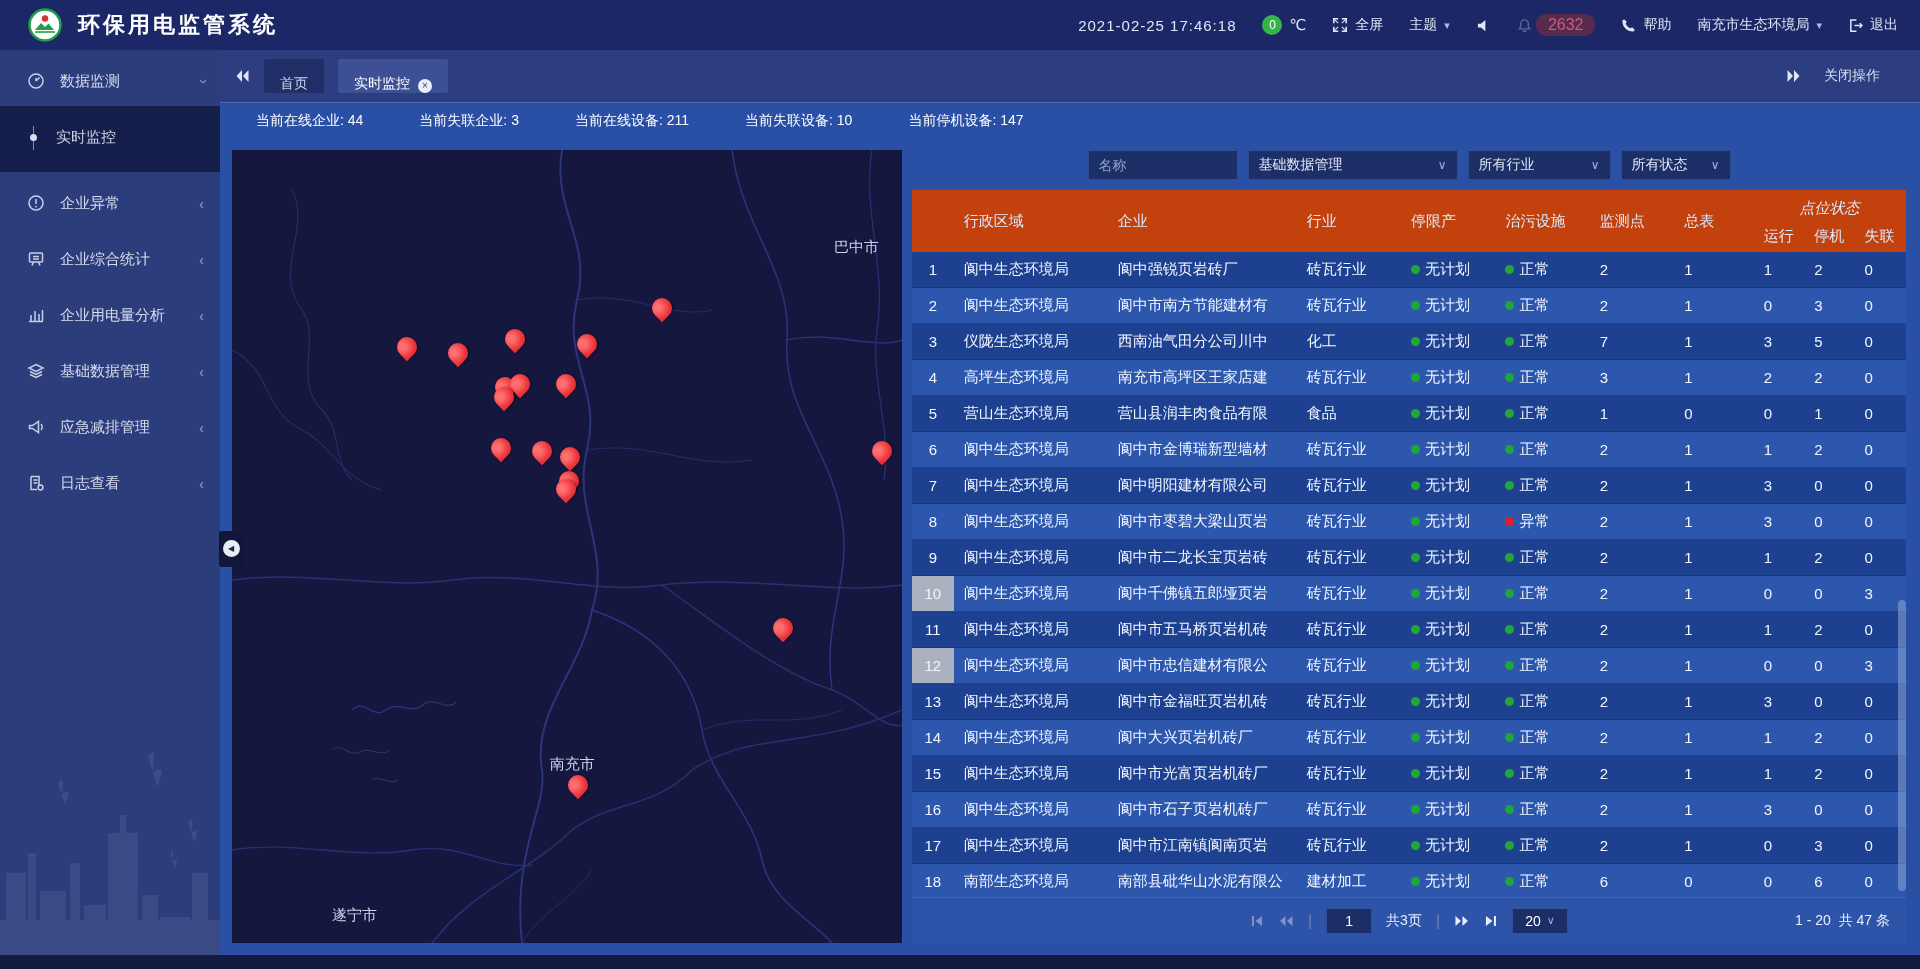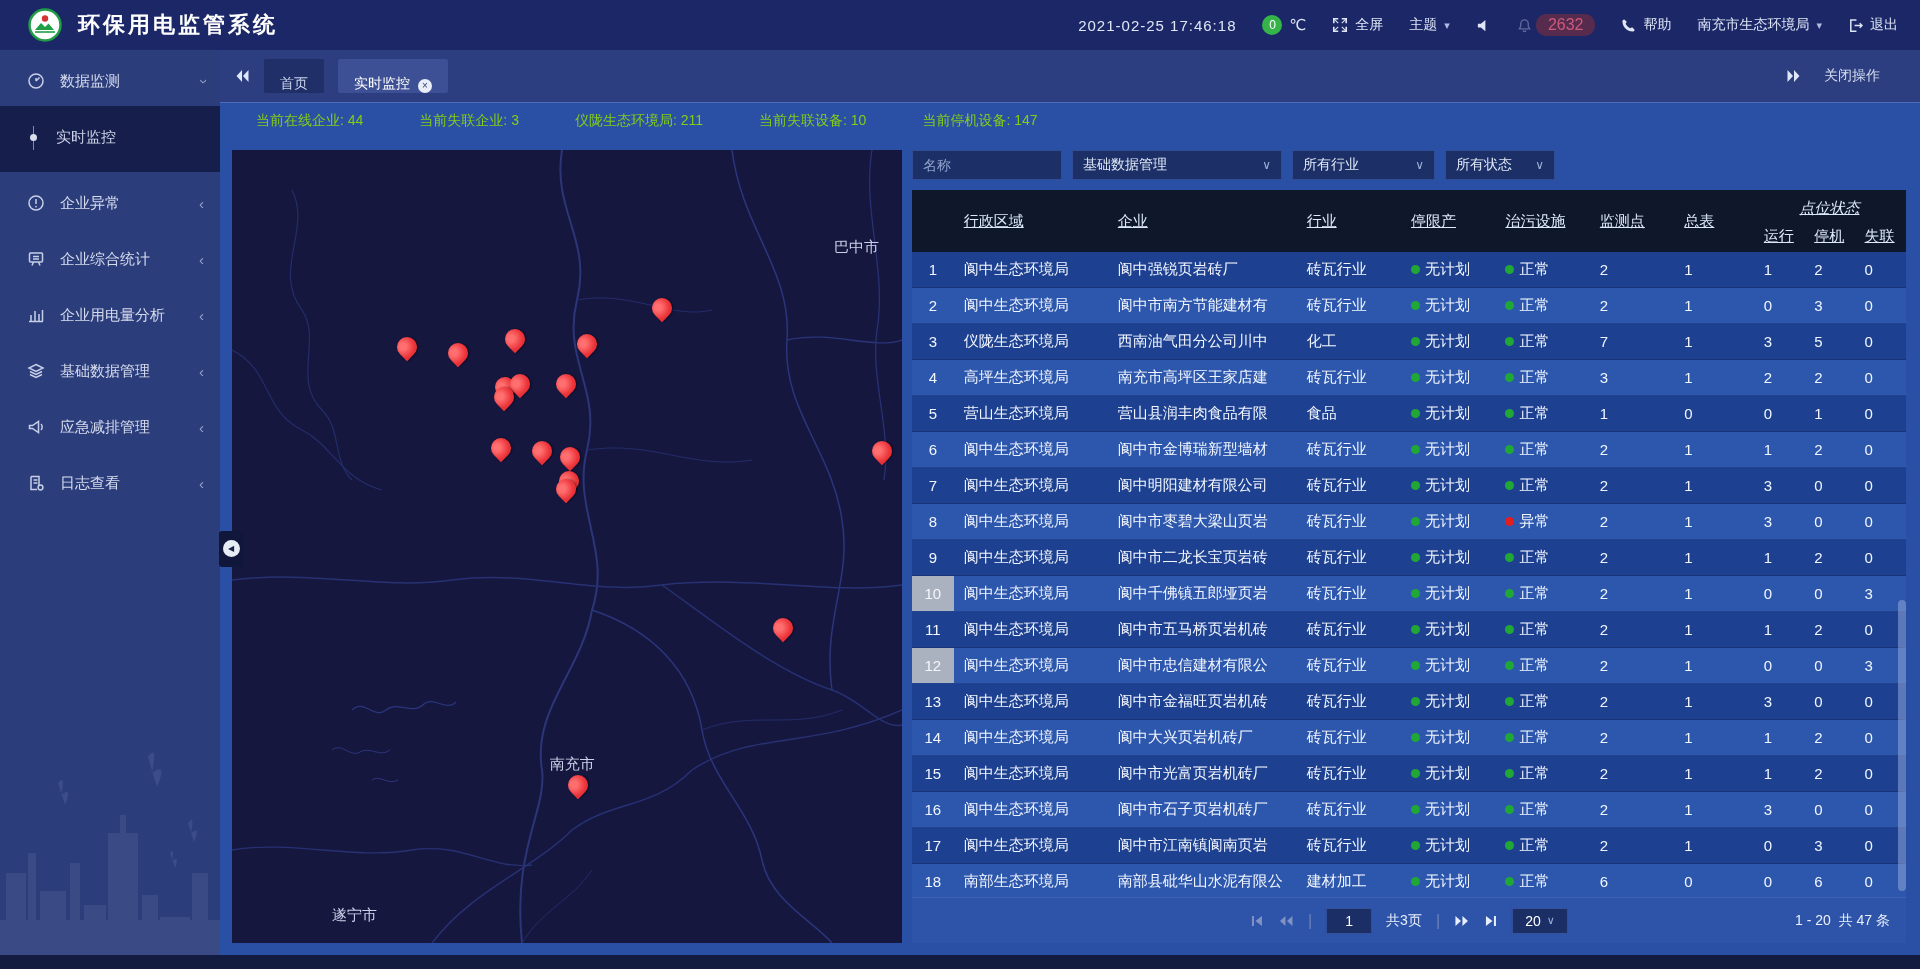--- a/index.html
+++ b/index.html
@@ -45,46 +45,46 @@
   
   .tabbar { height:52px; background:#2c3e80; display:flex; align-items:center; padding:0 40px 0 14px; gap:14px; flex:0 0 auto; }
   .tab-nav-ico { color:#dfe6f6; display:flex; align-items:center; cursor:pointer; }
   .tab { height:34px; display:flex; align-items:flex-end; gap:8px; padding:0 16px; font-size:14px; border-radius:2px; cursor:pointer; }
   .tab.inactive { background:#202f68; color:#c9d2ea; }
   .tab.active { background:#3d5095; color:#ffffff; }
   .tab-close { width:14px; height:14px; border-radius:50%; background:#e8edf8; color:#33427c; font-size:10px; line-height:14px; text-align:center; cursor:pointer; }
   .tabbar-right { margin-left:auto; display:flex; align-items:center; gap:22px; color:#d6ddf0; font-size:14px; }
 
   
-  .statsbar { height:36px; background:#2a50a6; border-top:1px solid #4e6cbb; display:flex; align-items:center; gap:56px; padding:0 0 0 36px; font-size:14px; color:#84cc16; flex:0 0 auto; }
+  .statsbar { height:36px; background:#2a50a6; border-top:1px solid #4e6cbb; display:flex; align-items:center; gap:56px; padding:0 0 0 36px; font-size:14px; color:#ffffff; flex:0 0 auto; }
   .stat { white-space:nowrap; }
 
   
   .content { flex:1; background:#2a50a6; display:flex; padding:12px 14px 12px 12px; gap:10px; min-height:0; }
 
   
   .map { width:670px; flex:0 0 auto; background:#16173f; position:relative; overflow:visible; }
   .map-lines { position:absolute; inset:0; width:100%; height:100%; }
   .pin { position:absolute; width:20px; height:20px; border-radius:50% 50% 50% 0; transform:rotate(-45deg); margin:-24px 0 0 -10px;
          background:radial-gradient(circle at 38% 35%, #ff6f6f 0 18%, #ea3137 65%); box-shadow:1px 1px 2px rgba(0,0,0,.45); cursor:pointer; }
   .city-label { position:absolute; transform:translate(-50%,-50%); color:#c9d2e8; font-size:15px; white-space:nowrap; }
   .map-collapse { position:absolute; left:-13px; top:48%; width:24px; height:36px; background:#10173a; border-radius:3px; display:flex; align-items:center; justify-content:center; cursor:pointer; z-index:5; }
   .map-collapse .cc { width:17px; height:17px; border-radius:50%; background:#e8ecf5; color:#1a2248; font-size:8px; display:flex; align-items:center; justify-content:center; }
 
   
   .panel { flex:1; display:flex; flex-direction:column; min-width:0; position:relative; }
-  .filters { height:30px; display:flex; gap:10px; margin-bottom:10px; flex:0 0 auto; }
+  .filters { height:30px; display:flex; gap:10px; margin-bottom:10px; flex:0 0 auto;justify-content:center; }
   .f-input { width:150px; background:#1c3067; border:1px solid #2f4c94; color:#dfe7f7; font-size:14px; padding:0 10px; }
   .f-input::placeholder { color:#8fa2cd; }
   .f-select { background:#1c3067; border:1px solid #2f4c94; color:#dfe7f7; font-size:14px; display:flex; align-items:center; padding:0 10px; cursor:pointer; }
   .f-select .sel-caret { margin-left:auto; color:#9fb2dd; font-size:12px; padding-left:14px; }
   .w-region { width:210px; } .w-industry { width:143px; } .w-status { width:110px; }
 
   
-  .thead { height:62px; background:#0f172a; display:flex; font-size:15px; color:#dce8fb; flex:0 0 auto;text-decoration:underline; }
+  .thead { height:62px; background:#c2410c; display:flex; font-size:15px; color:#dce8fb; flex:0 0 auto; }
   .th { display:flex; align-items:center; padding-left:10px; white-space:nowrap; }
   .c-idx{width:4.2%;} .c-region{width:15.5%;} .c-company{width:19%;} .c-industry{width:10.5%;}
   .c-limit{width:9.5%;} .c-fac{width:9.5%;} .c-points{width:8.5%;} .c-meters{width:8%;}
   .c-run,.c-stop,.c-off{width:5.066%;}
   .c-group { width:15.2%; display:flex; flex-direction:column; }
   .group-top { height:30px; display:flex; align-items:flex-end; justify-content:center; font-style:italic; padding-bottom:2px; }
   .group-sub { flex:1; display:flex; align-items:center; }
   .group-sub span { flex:1; padding-left:10px; }
   .tbody { flex:1; overflow:hidden; position:relative; }
   .tr { height:36px; display:flex; align-items:stretch; font-size:15px; color:#f2f6ff; border-bottom:1px solid rgba(12,28,80,.30); cursor:pointer; }
@@ -298,21 +298,21 @@
               <path d="M8 1 L13.5 7 8 13 z M1.5 1 L7 7 1.5 13 z"></path>
             </svg>
           </span>
           <span>关闭操作</span>
         </div>
       </div>
 
       <div class="statsbar">
         <span class="stat"><span>当前在线企业:</span> <span>44</span></span>
         <span class="stat"><span>当前失联企业:</span> <span>3</span></span>
-        <span class="stat"><span>仪陇生态环境局:</span> <span>211</span></span>
+        <span class="stat"><span>当前在线设备:</span> <span>211</span></span>
         <span class="stat"><span>当前失联设备:</span> <span>10</span></span>
         <span class="stat"><span>当前停机设备:</span> <span>147</span></span>
       </div>
 
       <div class="content">
 
         <div class="map">
           <svg class="map-lines" viewBox="0 0 670 793" preserveAspectRatio="none" fill="none">
             <path d="M330,0 C320,60 360,90 345,150 C330,210 370,240 355,300 C340,360 380,400 360,460 C350,520 300,560 310,620 C315,660 280,700 290,793" stroke="#2b3679" stroke-width="2"></path>
             <path d="M0,430 C80,420 150,440 220,430 C300,420 360,445 430,435 C520,425 600,445 670,435" stroke="#273173" stroke-width="1.5"></path>

